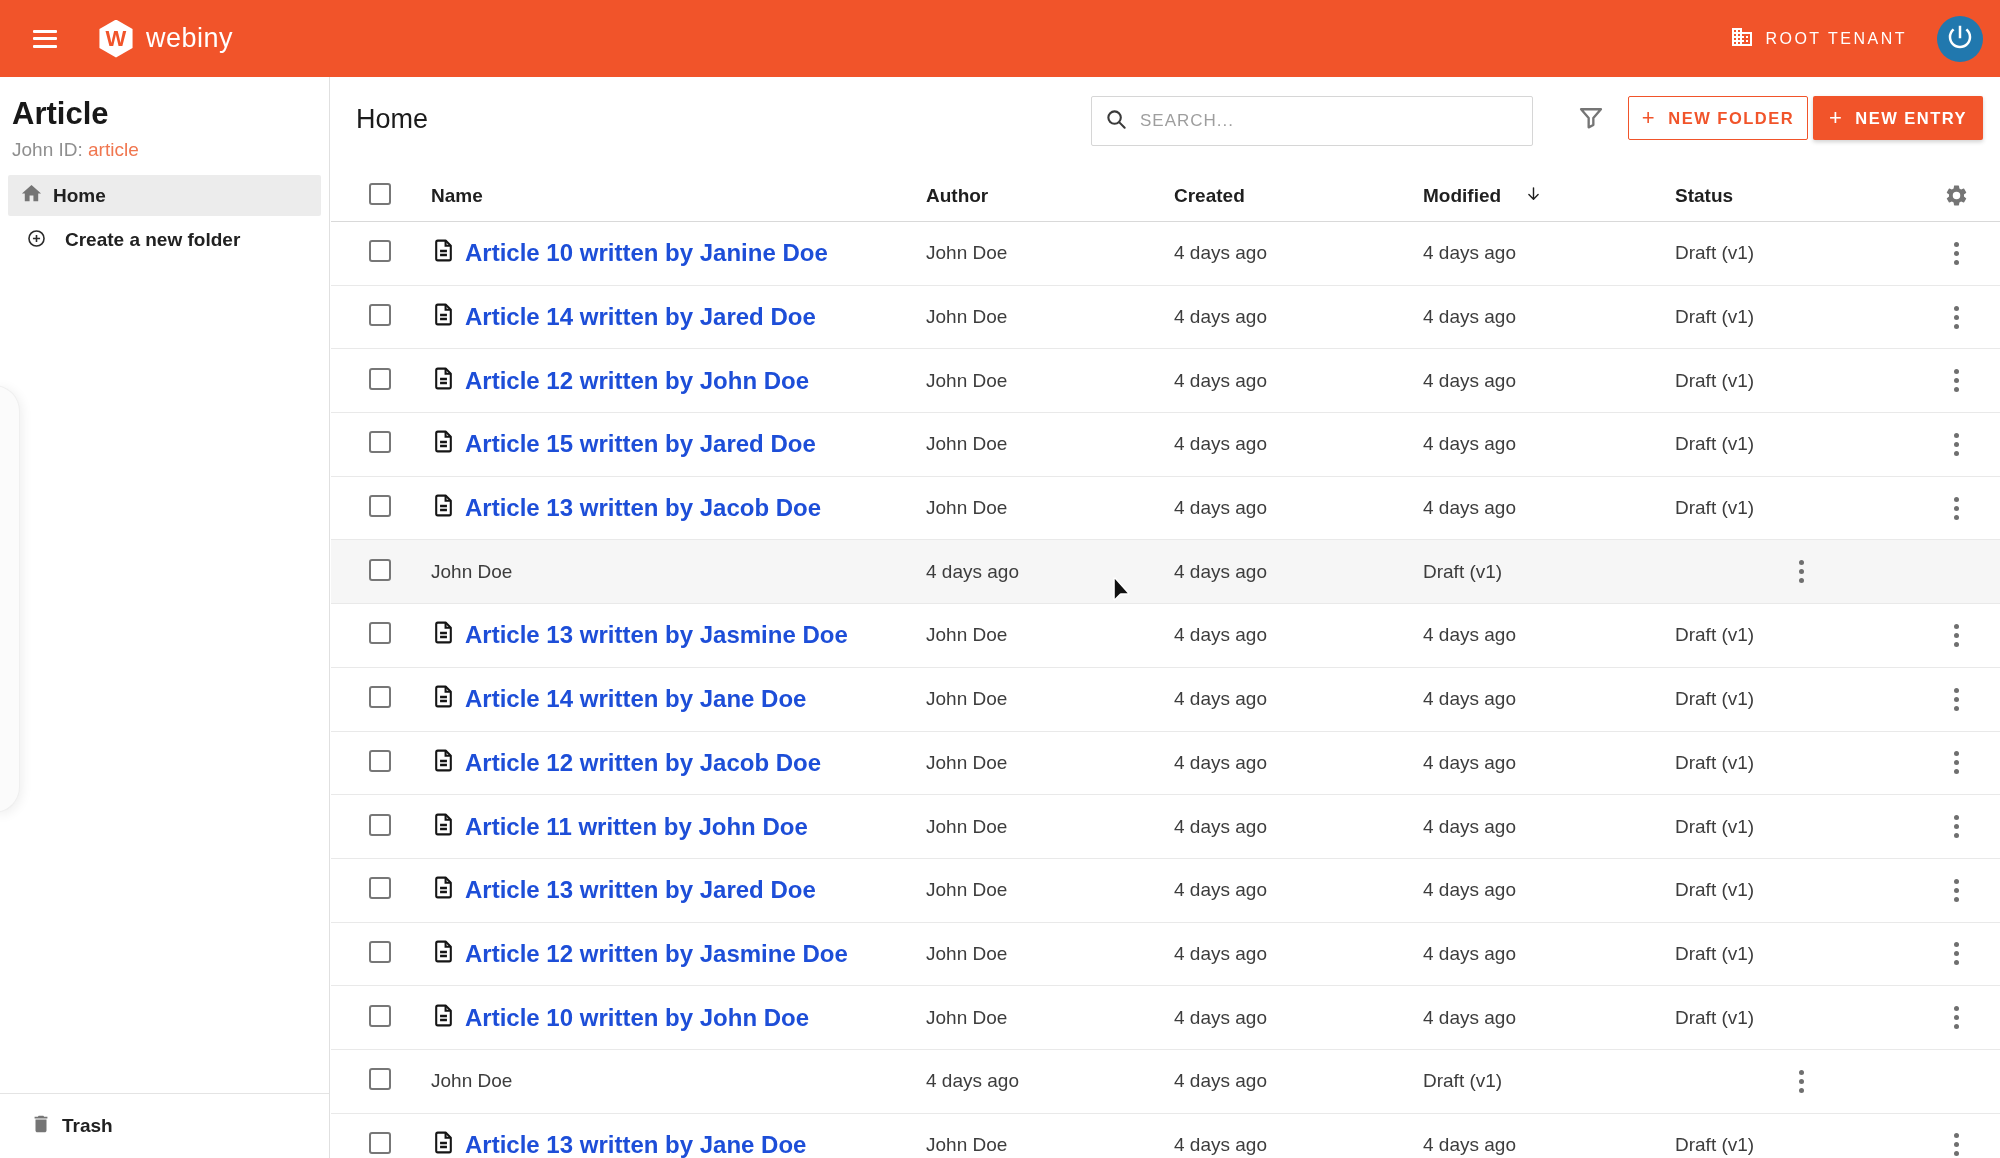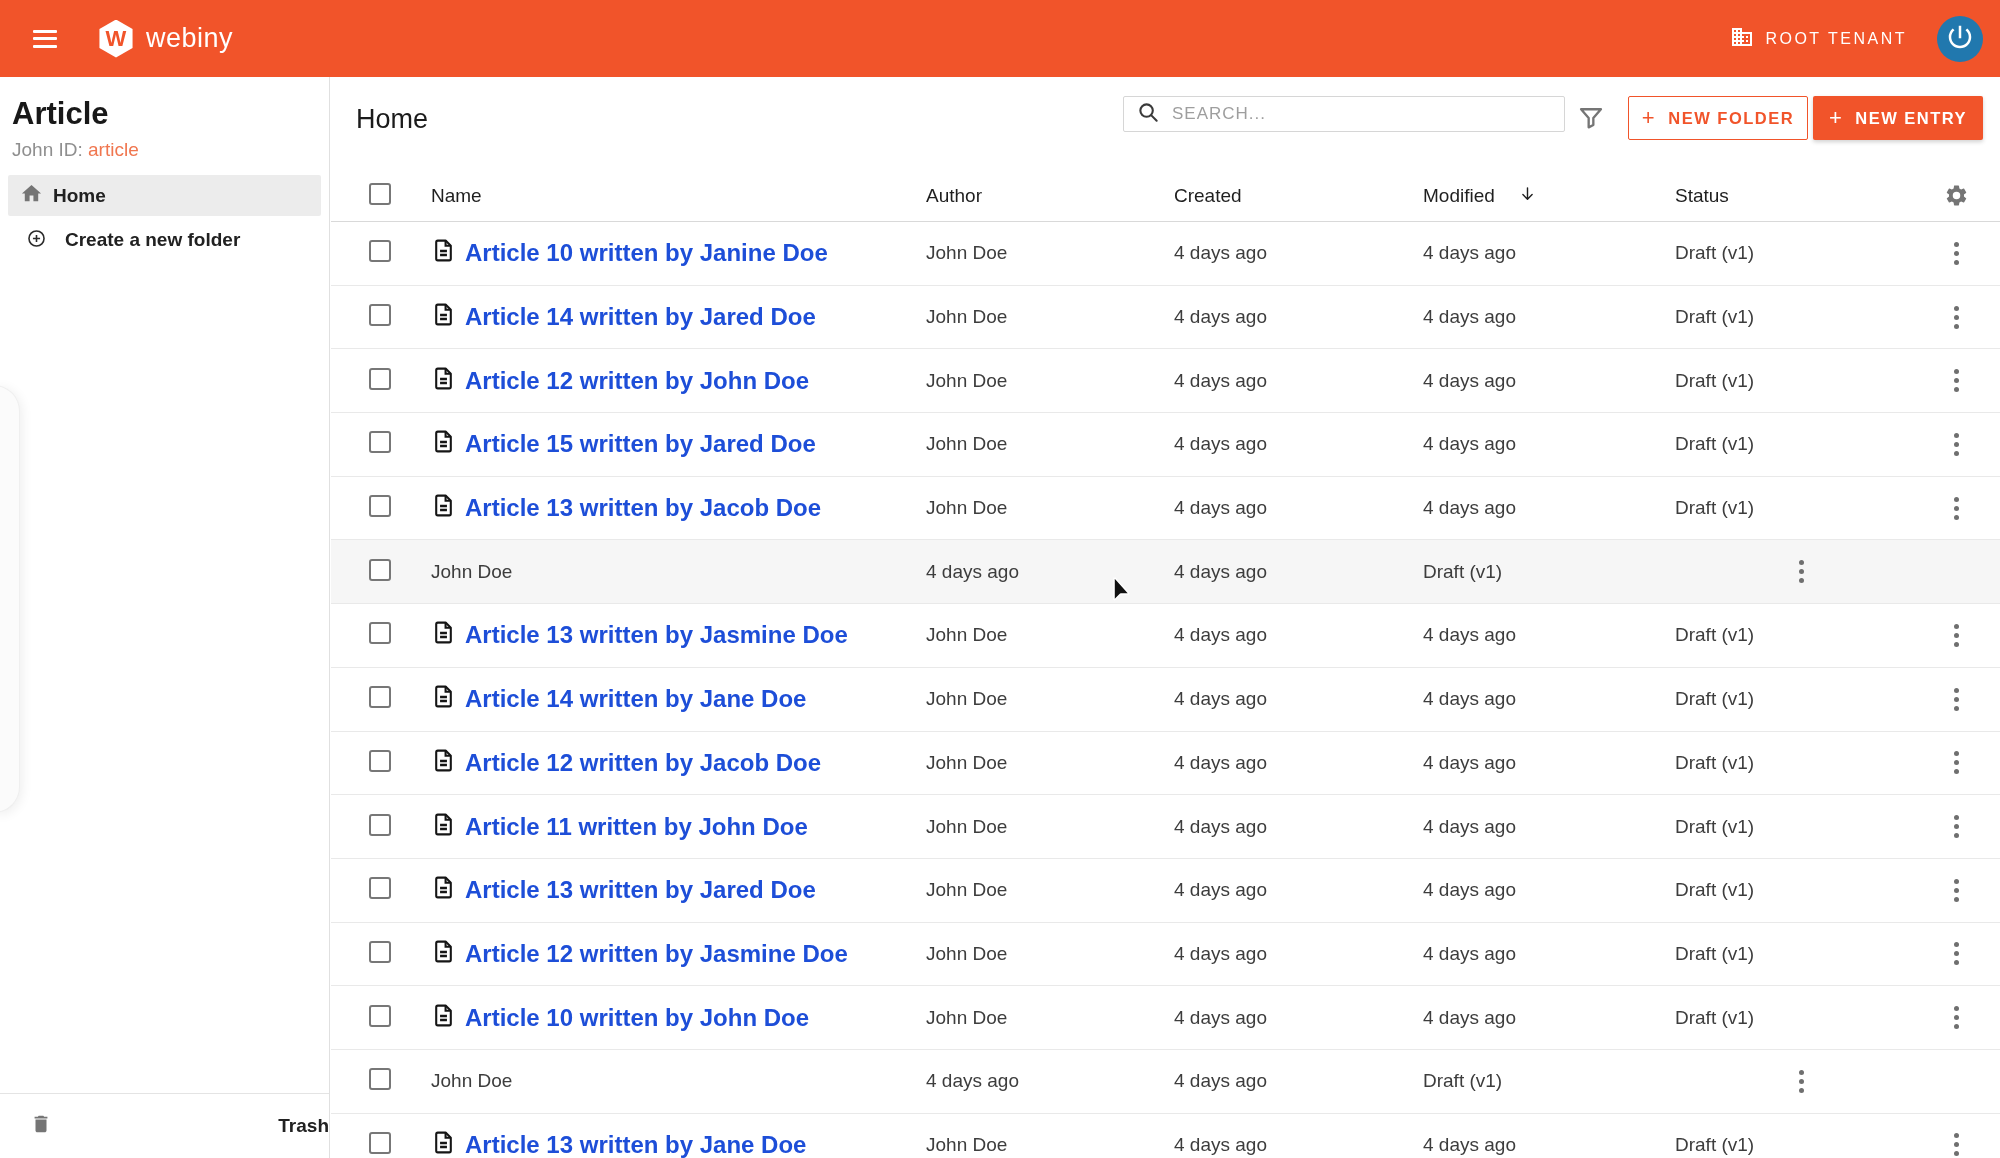--- a/index.html
+++ b/index.html
@@ -38,42 +38,42 @@
   .model-id{margin-top:7px;font-size:19px;color:#8f8f8f;}
   .model-id .mid-value{color:#f0764f;}
   .nav-item{display:flex;align-items:center;margin:0 8px;height:41px;border-radius:2px;cursor:pointer;}
   .nav-item.selected{background:#ececec;}
   .nav-item.home{margin-top:14px;padding-left:12px;gap:10px;}
   .nav-item.newfolder{margin-top:5px;padding-left:19px;gap:19px;height:38px;}
   .nav-label{font-size:19px;font-weight:600;color:#212121;}
   .drawer-edge{position:absolute;left:-6px;top:308px;width:26px;height:428px;background:#fbfbfb;
     border:1px solid #efefef;border-radius:0 26px 26px 0;box-shadow:2px 2px 12px rgba(0,0,0,.07);}
   .sidebar-footer{position:absolute;left:0;bottom:0;width:329px;height:65px;border-top:1px solid #e4e4e4;
-    display:flex;align-items:center;padding-left:30px;gap:10px;background:#fff;cursor:pointer;justify-content:space-between;}
+    display:flex;align-items:center;padding-left:30px;gap:10px;background:#fff;cursor:pointer;}
   
   .main{position:absolute;left:331px;top:77px;width:1669px;height:1081px;background:#fff;}
   .toolbar{position:relative;height:93px;}
   .page-title{position:absolute;left:25px;top:27px;font-size:27px;font-weight:400;color:#1b1b1b;}
-  .searchbox{position:absolute;left:792px;top:19px;width:442px;height:36px;border:1px solid #d6d6d6;
+  .searchbox{position:absolute;left:760px;top:19px;width:442px;height:50px;border:1px solid #d6d6d6;
     border-radius:2px;display:flex;align-items:center;padding-left:13px;gap:12px;background:#fff;}
   .searchbox input{border:none;outline:none;flex:1;font-size:17px;letter-spacing:1px;
     font-family:"Liberation Sans","DejaVu Sans",sans-serif;color:#444;}
   .searchbox input::placeholder{color:#9e9e9e;}
   .filter-btn{position:absolute;left:1246px;top:27px;width:30px;height:30px;cursor:pointer;}
   .btn{position:absolute;top:19px;height:44px;display:flex;align-items:center;justify-content:center;
     gap:12px;font-size:16.5px;font-weight:600;letter-spacing:1.5px;border-radius:2px;cursor:pointer;}
   .btn .plus{font-size:22px;font-weight:400;line-height:1;}
   .btn-outline{left:1297px;width:180px;border:1px solid var(--accent);color:var(--accent);background:#fff;}
   .btn-filled{left:1482px;width:170px;background:var(--accent);color:#fff;border:none;
     box-shadow:0 2px 4px rgba(0,0,0,.18);}
   
   .grid{display:grid;grid-template-columns:100px 495px 248px 249px 252px 253px 56px;align-items:center;
     padding-right:17px;}
   .theader{height:52px;border-bottom:1px solid #d9d9d9;}
-  .theader .hlabel{font-size:19px;font-weight:400;color:#1f1f1f;}
+  .theader .hlabel{font-size:19px;font-weight:700;color:#1f1f1f;}
   .cell-check{padding-left:38px;}
   .checkbox{display:inline-block;width:22px;height:22px;border:2px solid #777;border-radius:3px;
     background:#fff;cursor:pointer;}
   .sort-wrap{display:flex;align-items:center;gap:24px;cursor:pointer;}
   .cell-actions{display:flex;justify-content:center;}
   .trow{height:63.7px;border-bottom:1px solid var(--row-border);cursor:pointer;}
   .trow.hovered{background:#f6f6f6;}
   .cell{font-size:19px;color:var(--txt2);}
   .cell-name{display:flex;align-items:center;gap:9px;}
   .name-text{font-size:24px;font-weight:600;color:#1d4ed8;}

